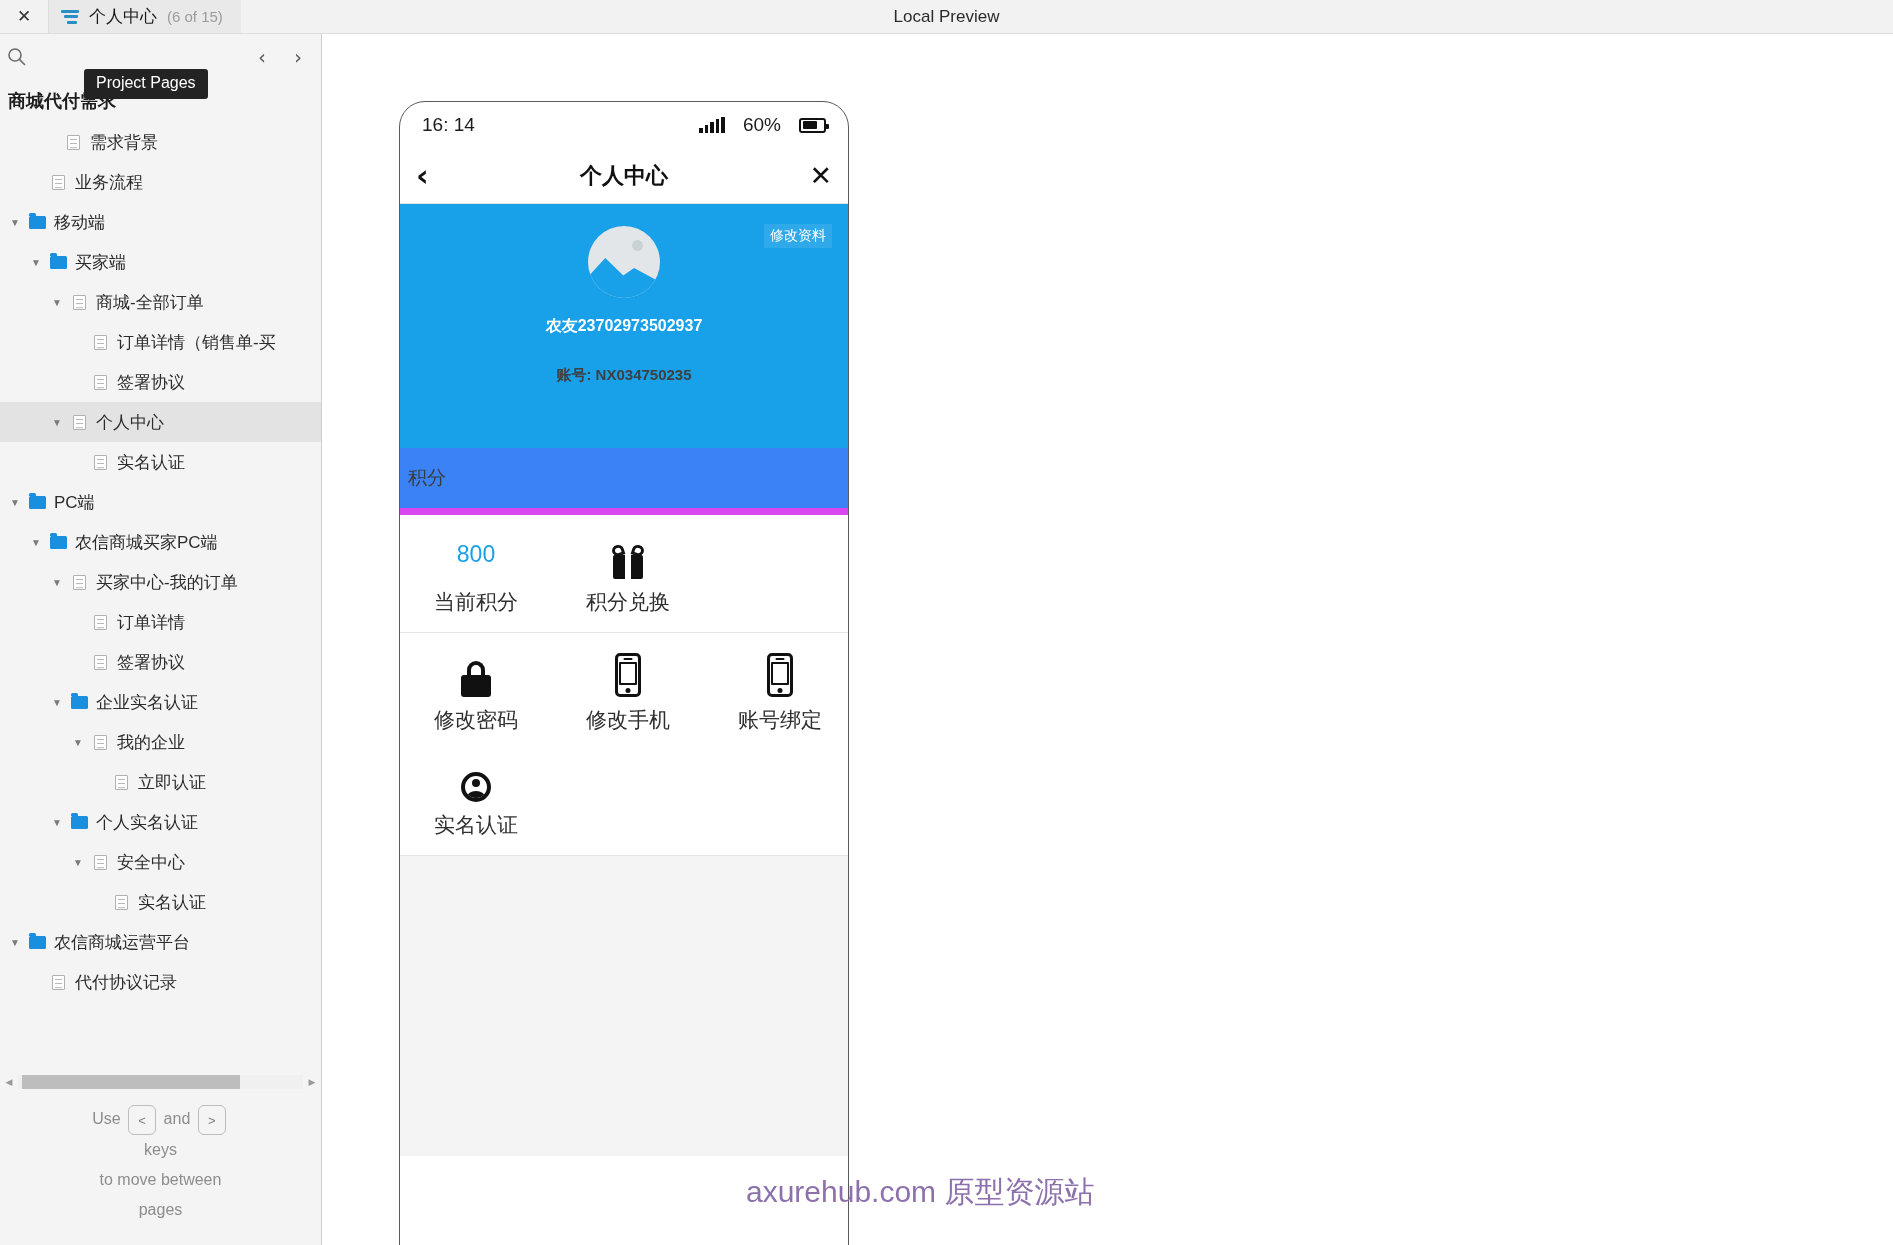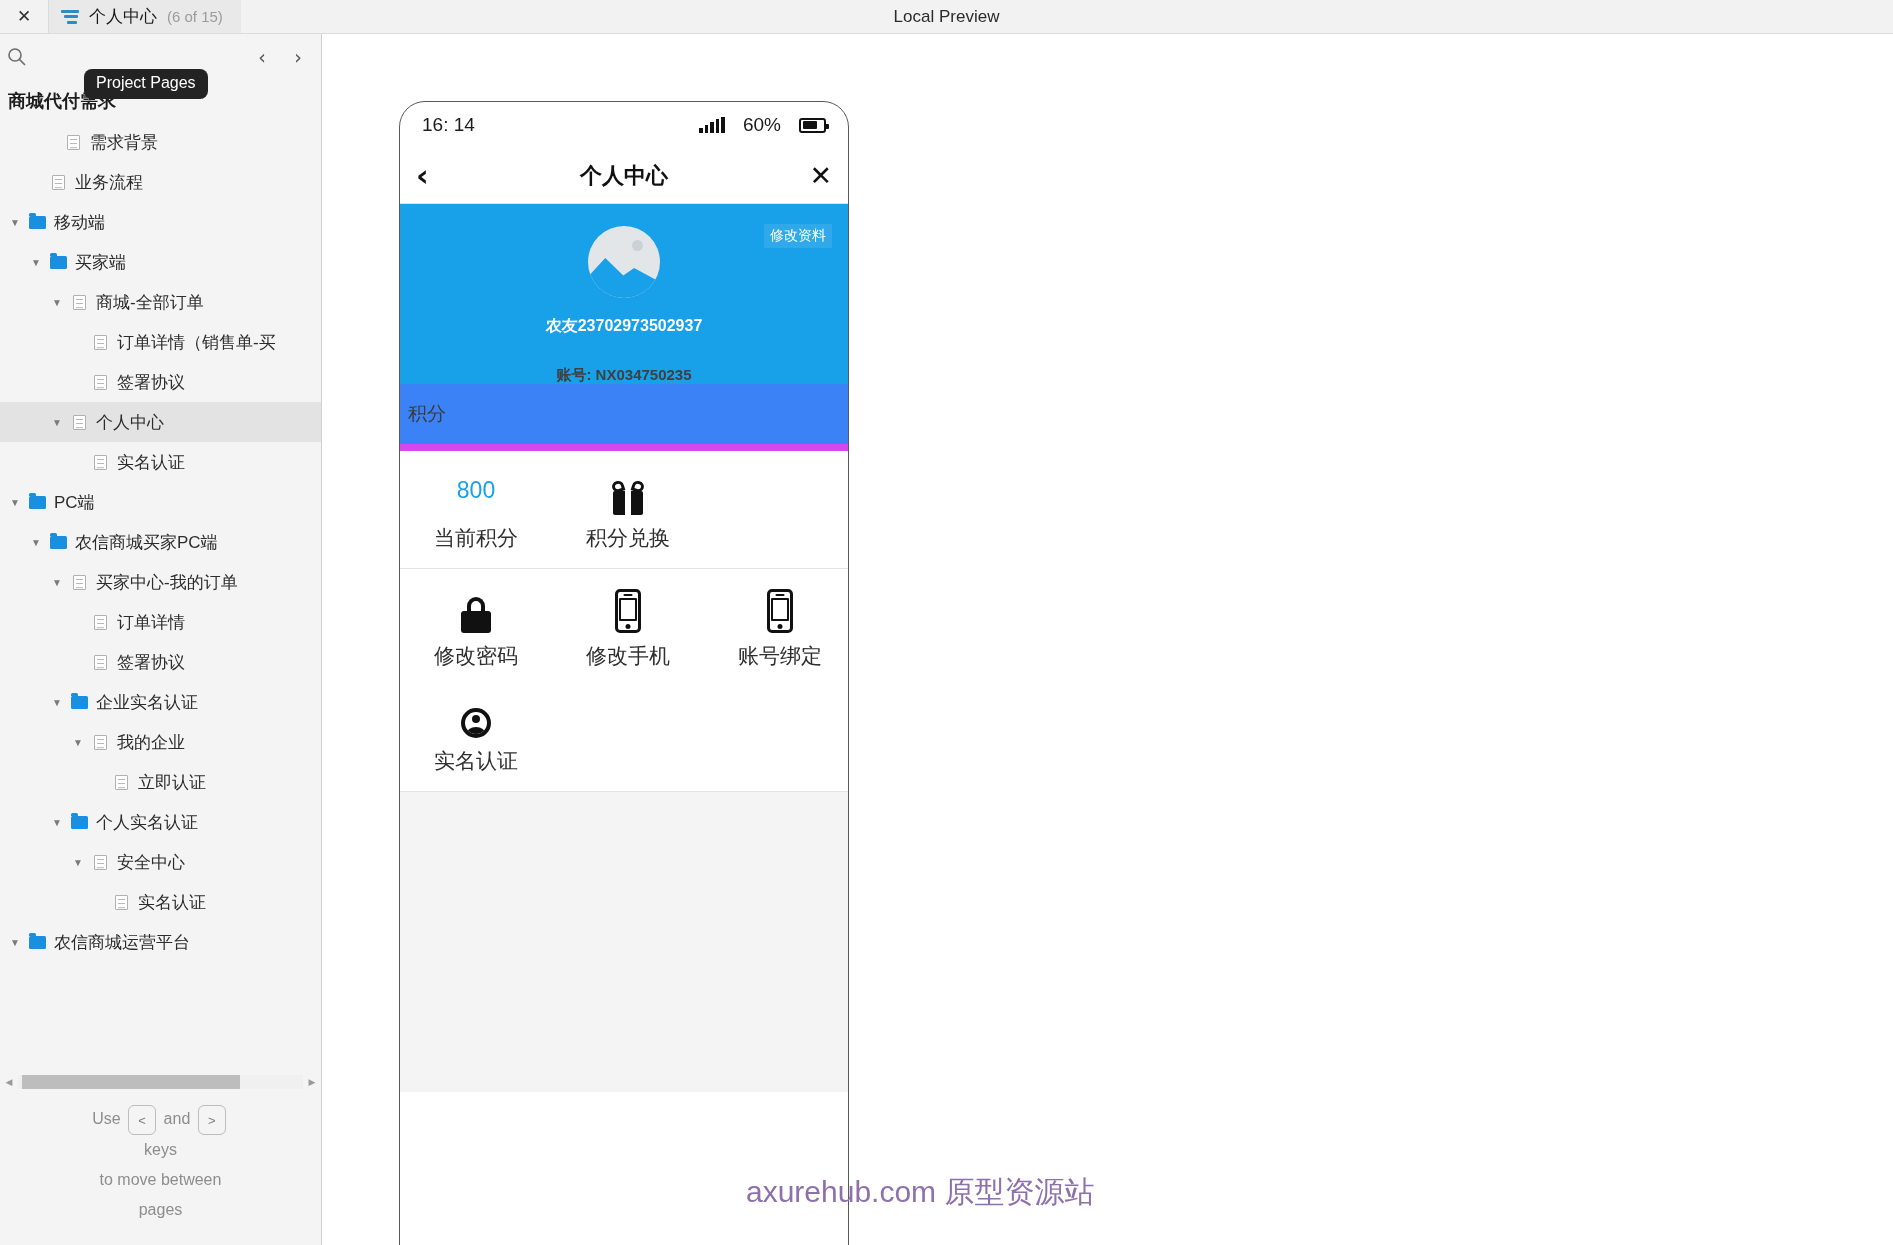--- a/index.html
+++ b/index.html
@@ -117,21 +117,21 @@
     cursor: pointer;
     font-family: "DejaVu Sans", sans-serif;
   }
   .tooltip {
     position: absolute;
     left: 84px; top: 35px;
     background: #232323;
     color: #ffffff;
     font-size: 16px;
     padding: 5px 12px 7px 12px;
-    border-radius: 8px;
+    border-radius: 3px;
     white-space: nowrap;
     z-index: 40;
   }
 
   .tree {
     position: absolute;
     left: 0; top: 46px;
     width: 321px;
     bottom: 175px;
     overflow: hidden;
@@ -359,21 +359,21 @@
     font-size: 27px;
     color: #111;
     line-height: 1;
     cursor: pointer;
     font-family: "DejaVu Sans", sans-serif;
   }
 
   .profile-hero {
     position: relative;
     background: #18a0e8;
-    height: 180px;
+    height: 244px;
     box-sizing: border-box;
     padding-top: 22px;
   }
   .edit-profile-btn {
     position: absolute;
     right: 16px; top: 20px;
     font-size: 14px;
     color: #ffffff;
     background: rgba(255,255,255,0.10);
     padding: 3px 6px;
@@ -758,20 +758,27 @@
             </span>
             <span class="tlabel">实名认证</span>
           </div>
           <div class="tree-item" style="padding-left: 4px;">
             <span class="tw">▼</span>
             <span class="ticon">
               <span class="folder-glyph"></span>
             </span>
             <span class="tlabel">农信商城运营平台</span>
           </div>
+          <div class="tree-item" style="padding-left: 25px;">
+            <span class="tw empty">▼</span>
+            <span class="ticon">
+              <span class="page-glyph"></span>
+            </span>
+            <span class="tlabel">代付协议记录</span>
+          </div>
         </div>
     </div>
 
     <div class="h-scroll">
       <div class="hs-arrow">◀</div>
       <div class="hs-track">
         <div class="hs-thumb"></div>
       </div>
       <div class="hs-arrow">▶</div>
     </div>

